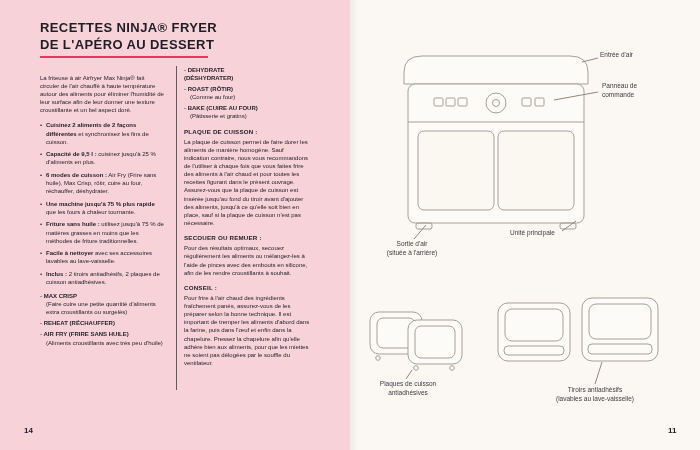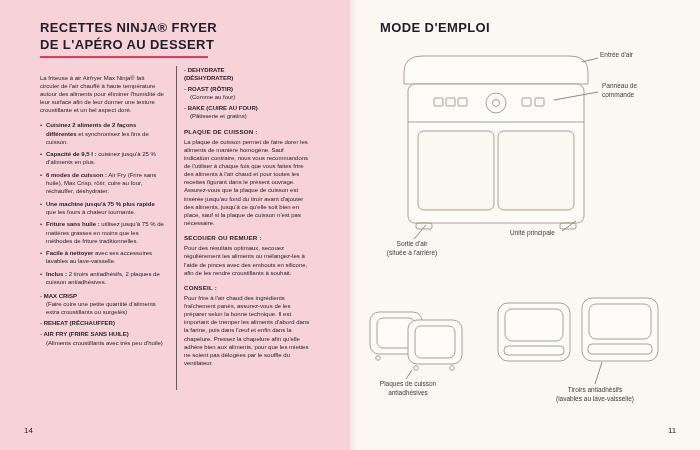--- a/index.html
+++ b/index.html
@@ -40,21 +40,21 @@
 
   svg.illus { position: absolute; left: 0; top: 0; width: 350px; height: 450px; }
   .callout { position: absolute; font-size: 6.5px; line-height: 1.35; color: #3c3c40; white-space: pre-line; }
   .c-inlet   { left: 250px; top: 51px; }
   .c-panel   { left: 252px; top: 82px; }
   .c-main    { left: 160px; top: 229px; }
   .c-outlet  { left: 20px;  top: 240px; width: 84px;  text-align: center; }
   .c-plates  { left: 6px;   top: 380px; width: 104px; text-align: center; }
   .c-drawers { left: 178px; top: 386px; width: 134px; text-align: center; }
 
-  .pagenum { position: absolute; font-size: 8px; font-weight: normal; color: var(--ink, #1b1b22); }
+  .pagenum { position: absolute; font-size: 8px; font-weight: bold; color: var(--ink, #1b1b22); }
   .pn-left  { left: 24px;  top: 426px; }
   .pn-right { left: 318px; top: 426px; }
 </style>
 </head>
 <body>
 
 <div class="spread">
 
   <section class="page-left">
     <h1 class="title left-title">RECETTES NINJA® FRYER
@@ -118,21 +118,20 @@
       <div class="section">
         <h4>CONSEIL :</h4>
         <p>Pour frire à l'air chaud des ingrédients fraîchement panés, assurez-vous de les préparer selon la bonne technique. Il est important de tremper les aliments d'abord dans la farine, puis dans l'œuf et enfin dans la chapelure. Pressez la chapelure afin qu'elle adhère bien aux aliments, pour que les miettes ne soient pas délogées par le souffle du ventilateur.</p>
       </div>
     </div>
 
     <div class="pagenum pn-left">14</div>
   </section>
 
   <section class="page-right">
-    <h1 class="title right-title">MODE D'EMPLOI</h1>
 
     <svg class="illus" viewBox="0 0 350 450" aria-hidden="true">
       <g stroke="#a79f98" fill="none" stroke-width="1">
 
         <g>
           <path d="M54,84 L54,72 Q54,56 72,56 L220,56 Q238,56 238,72 L238,84 Z" fill="#fdfbf7"></path>
           <rect x="58" y="84" width="176" height="139" rx="7" fill="#fdfbf7"></rect>
           <line x1="58" y1="122" x2="234" y2="122"></line>
 
           <g>

